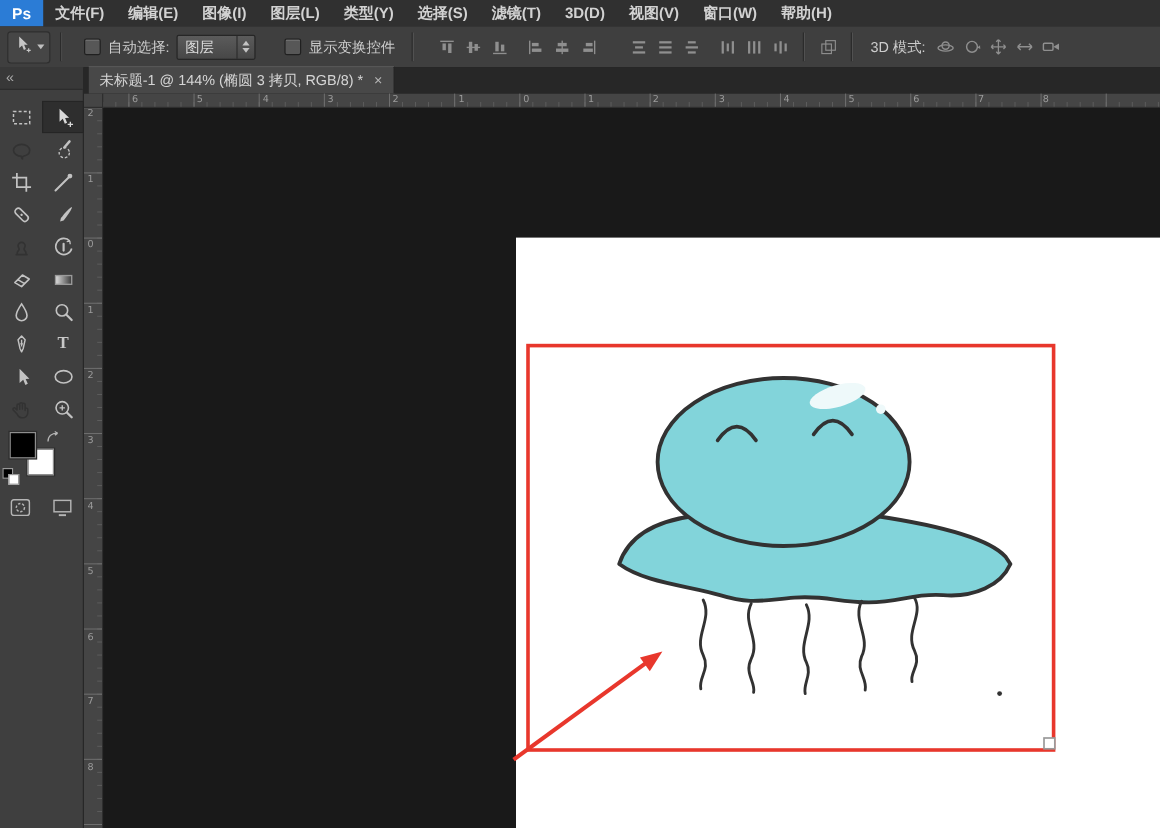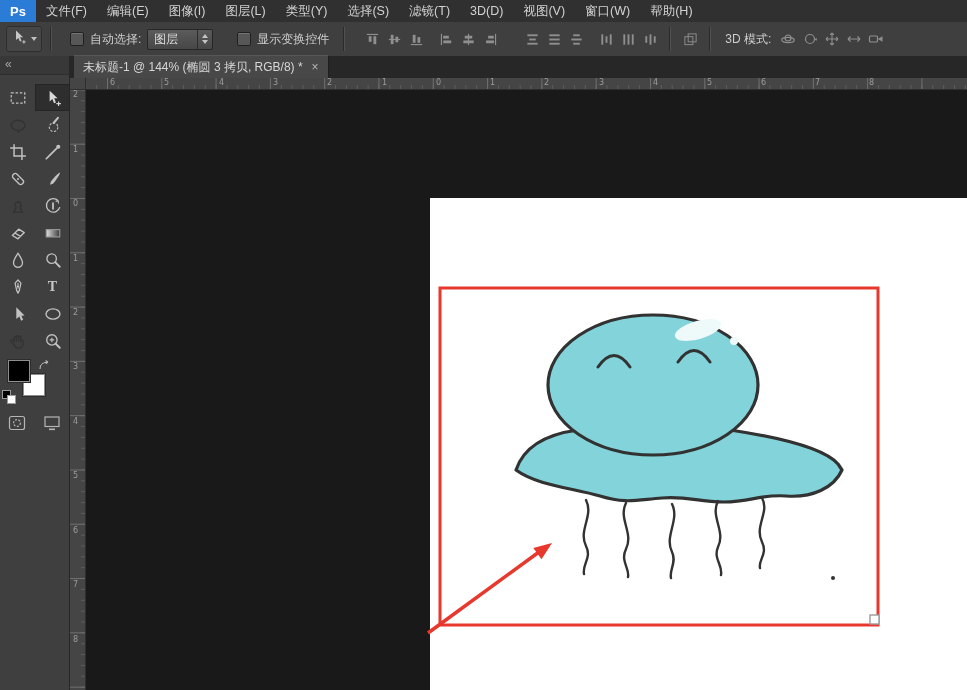--- a/index.html
+++ b/index.html
@@ -2,21 +2,21 @@
 <html><head>
 <meta charset="utf-8">
 <style>
   html,body{margin:0;padding:0;background:#191919;}
   body{width:967px;height:690px;overflow:hidden;font-family:"Liberation Sans","DejaVu Sans",sans-serif;-webkit-font-smoothing:antialiased;}
   #app{position:relative;width:967px;height:690px;background:#191919;}
 
   
   #menubar{position:absolute;left:0;top:0;width:967px;height:22px;background:#303030;border-bottom:1px solid #1f1f1f;display:flex;align-items:center;}
   .ps-logo{width:36px;height:22px;background:#2b7cd6;color:#fff;font-weight:bold;font-size:13px;display:flex;align-items:center;justify-content:center;}
-  .menu-item{color:#d2d2d2;font-size:12.5px;line-height:22px;padding:0 10px;cursor:default;}
+  .menu-item{color:#d2d2d2;font-size:12.5px;line-height:22px;padding:0 10px;cursor:default;font-weight:bold;}
 
   
   #optionsbar{position:absolute;left:0;top:22px;width:967px;height:34px;background:#3f3f3f;border-bottom:1px solid #242424;display:flex;align-items:center;}
   .tool-preset{display:flex;align-items:center;margin-left:6px;padding:2px 4px;border:1px solid #2e2e2e;border-radius:3px;background:#464646;}
   .caret{width:0;height:0;border-left:3.5px solid transparent;border-right:3.5px solid transparent;border-top:4px solid #c0c0c0;margin-left:4px;}
   .vsep{width:1px;height:24px;background:#2b2b2b;border-right:1px solid #515151;margin:0 8px;}
   .cb{width:12px;height:12px;background:#575757;border:1px solid #202020;border-radius:2px;box-shadow:inset 0 1px 0 rgba(255,255,255,.18);margin-left:10px;flex:none;}
   .opt-label{color:#cccccc;font-size:12px;margin-left:6px;white-space:nowrap;}
   .dd{height:19px;min-width:58px;margin-left:6px;background:linear-gradient(#5b5b5b,#474747);border:1px solid #262626;border-radius:2px;color:#ddd;font-size:12px;display:flex;align-items:center;padding-left:6px;}
   .dd-spin{margin-left:auto;height:100%;display:flex;flex-direction:column;align-items:center;justify-content:center;border-left:1px solid #2d2d2d;padding:0 4px;gap:2px;}

